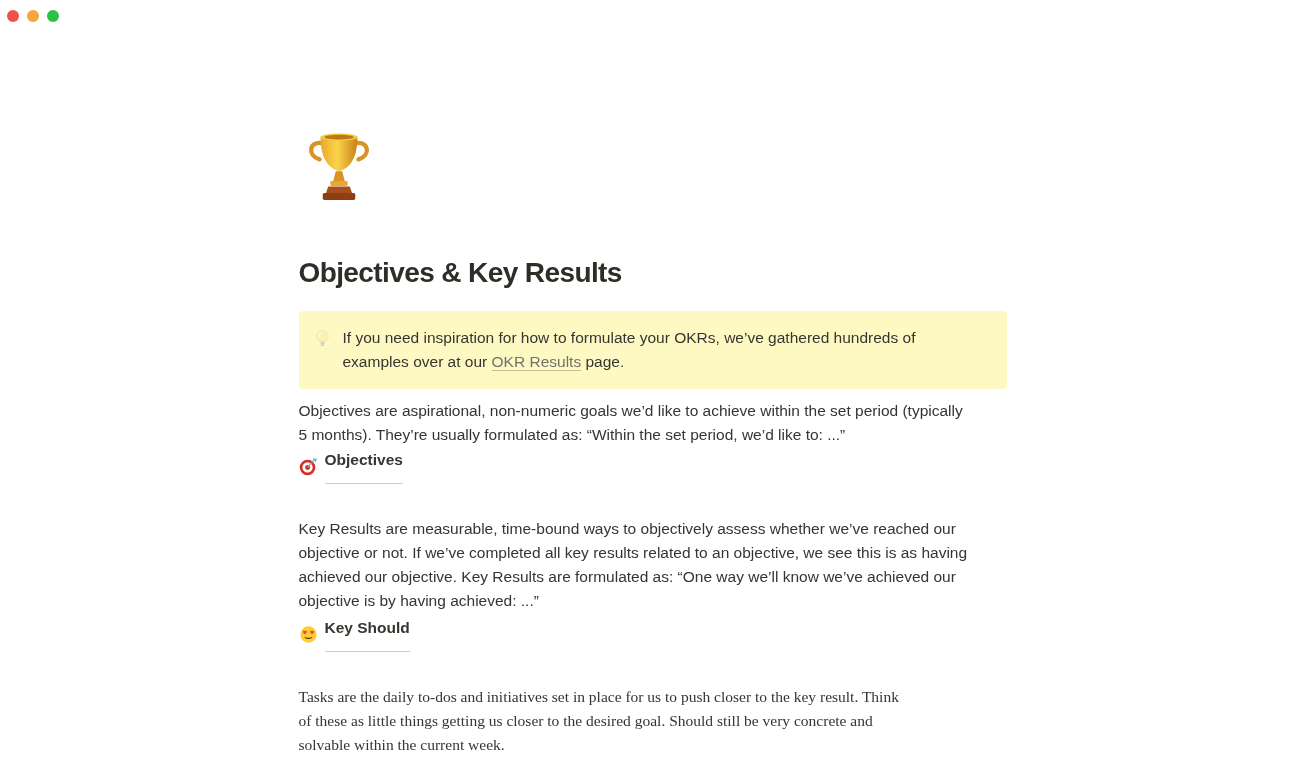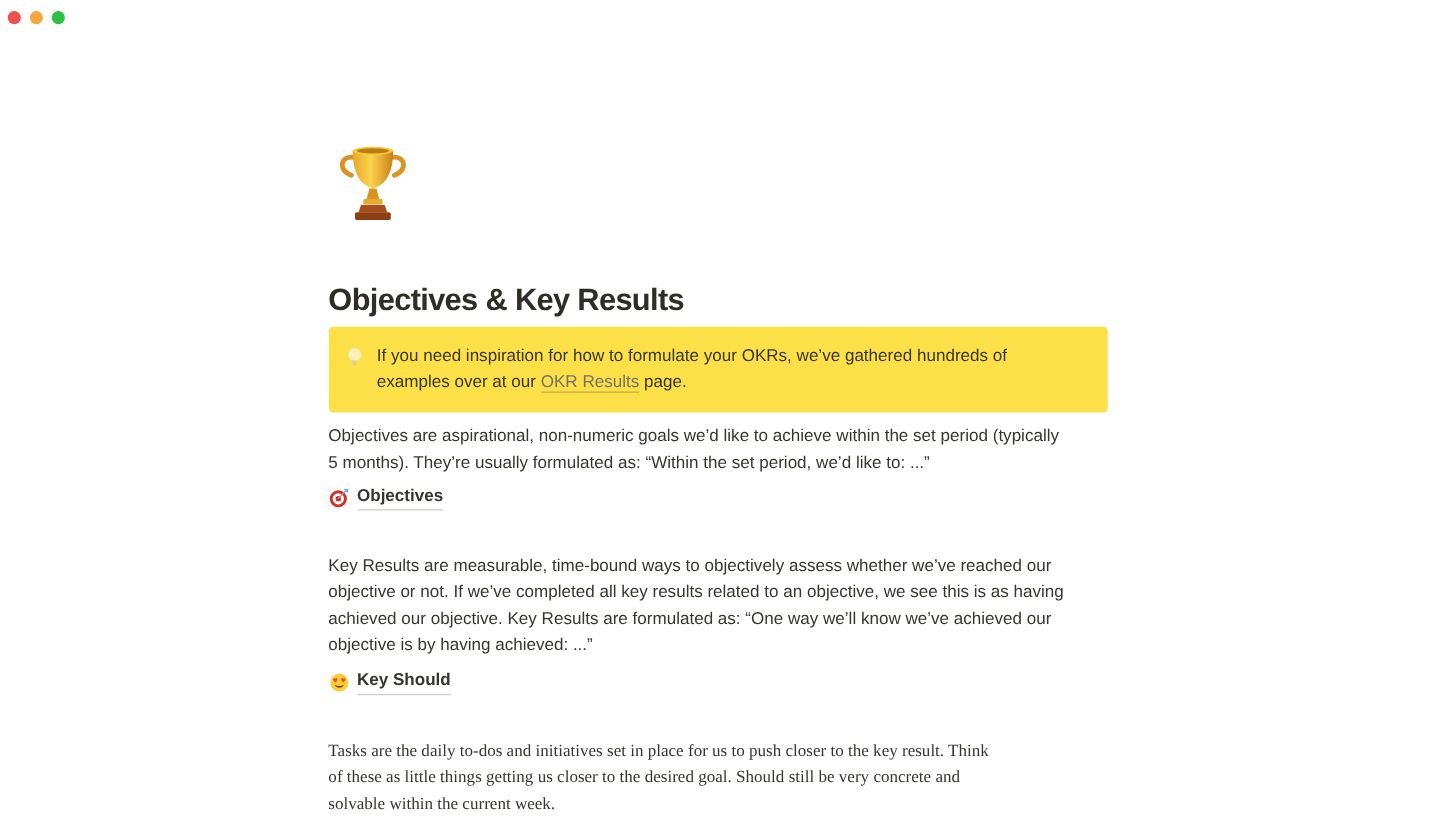--- a/index.html
+++ b/index.html
@@ -49,21 +49,22 @@
     font-size: 28px;
     line-height: 48px;
     font-weight: 700;
     letter-spacing: -0.6px;
     color: #2f2d27;
     cursor: text;
   }
 
   
   .callout {
-    background: #fde047;
+    margin-top: 14px;
+    background: #fef9c3;
     border-radius: 4px;
     padding: 15px 16px 15px 13px;
     display: flex;
     align-items: flex-start;
     gap: 10px;
     box-sizing: border-box;
   }
   .callout-icon {
     flex: 0 0 auto;
     width: 21px;
@@ -109,21 +110,21 @@
     width: 19px;
     height: 19px;
     flex: 0 0 auto;
   }
   .page-link .label {
     font-size: 15.5px;
     font-weight: 600;
     line-height: 22px;
     color: #37352f;
     border-bottom: 1px solid rgba(55, 53, 47, 0.25);
-    padding-bottom: 1px;
+    padding-bottom: 12px;
   }
 </style>
 </head>
 <body>
 
 <div class="traffic-lights">
   <div class="traffic-light tl-close"></div>
   <div class="traffic-light tl-minimize"></div>
   <div class="traffic-light tl-zoom"></div>
 </div>

